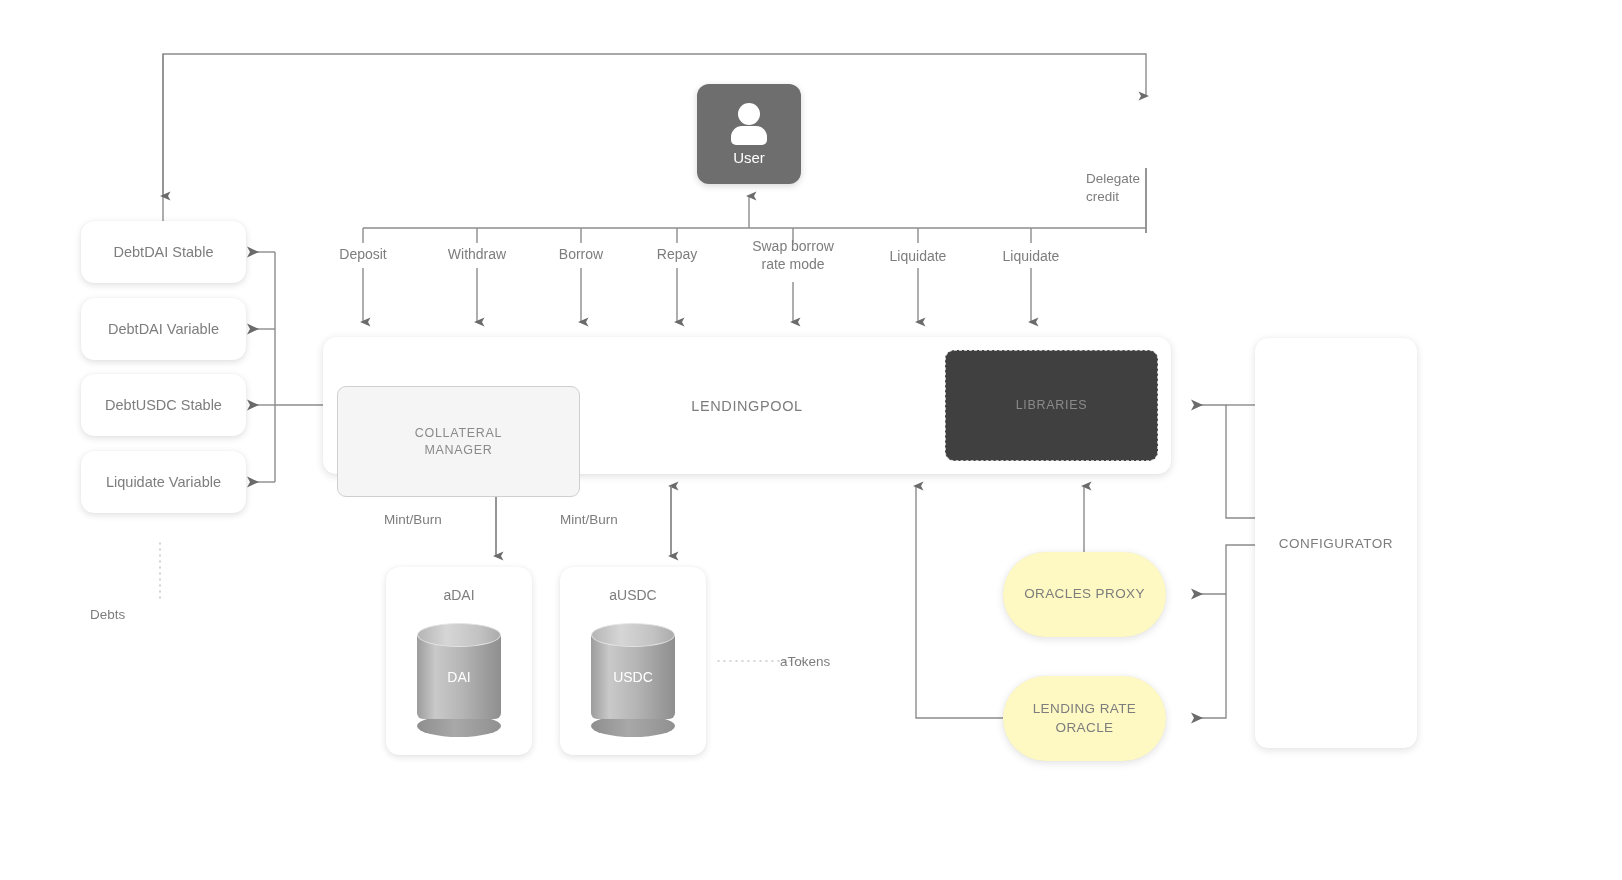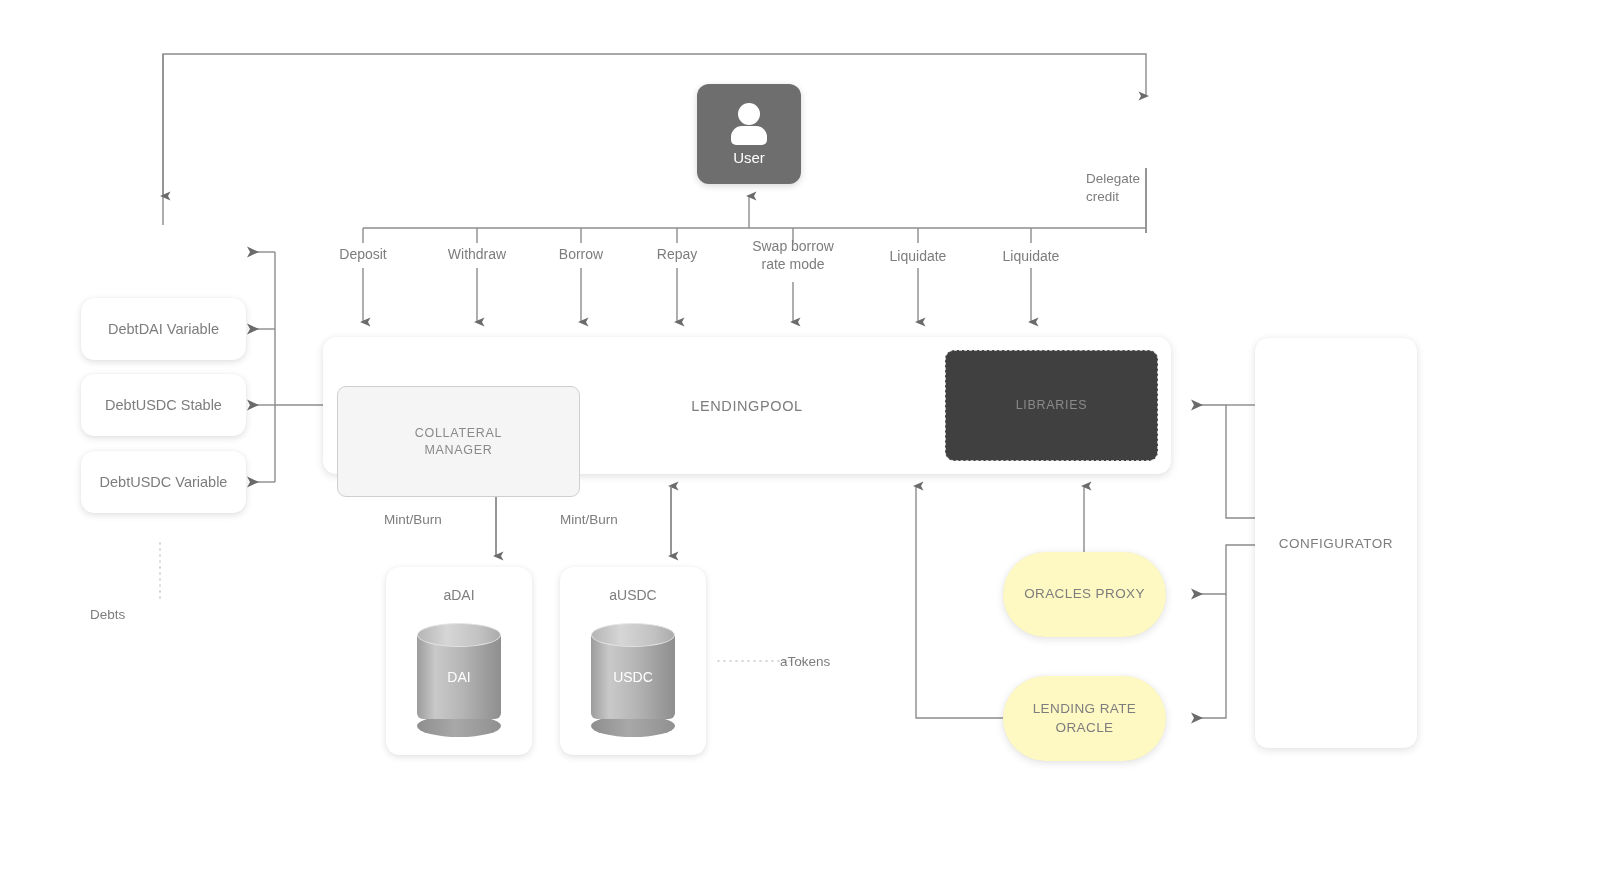--- a/index.html
+++ b/index.html
@@ -169,23 +169,24 @@
   <div class="action-label" style="left:477px;top:246px;width:120px;">Withdraw</div>
   <div class="action-label" style="left:581px;top:246px;width:120px;">Borrow</div>
   <div class="action-label" style="left:677px;top:246px;width:120px;">Repay</div>
   <div class="action-label" style="left:793px;top:238px;width:140px;">
     <div>Swap borrow</div>
     <div>rate mode</div>
   </div>
   <div class="action-label" style="left:918px;top:248px;width:130px;">Liquidate</div>
   <div class="action-label" style="left:1031px;top:248px;width:130px;">Liquidate</div>
 
+  <div class="node card debt-box" style="left:81px;top:221px;">DebtDAI Stable</div>
   <div class="node card debt-box" style="left:81px;top:298px;">DebtDAI Variable</div>
   <div class="node card debt-box" style="left:81px;top:374px;">DebtUSDC Stable</div>
-  <div class="node card debt-box" style="left:81px;top:451px;">DebtUSDC Variable</div>
+  <div class="node card debt-box" style="left:81px;top:451px;">Liquidate Variable</div>
 
   <div class="edge-label" style="left:160px;top:606px;width:140px;">Debts</div>
 
   <div class="node pool">
     <div class="pool-title">LENDINGPOOL</div>
   </div>
   <div class="node inner-box collateral">
     <div>
       <div>COLLATERAL</div>
       <div>MANAGER</div>

